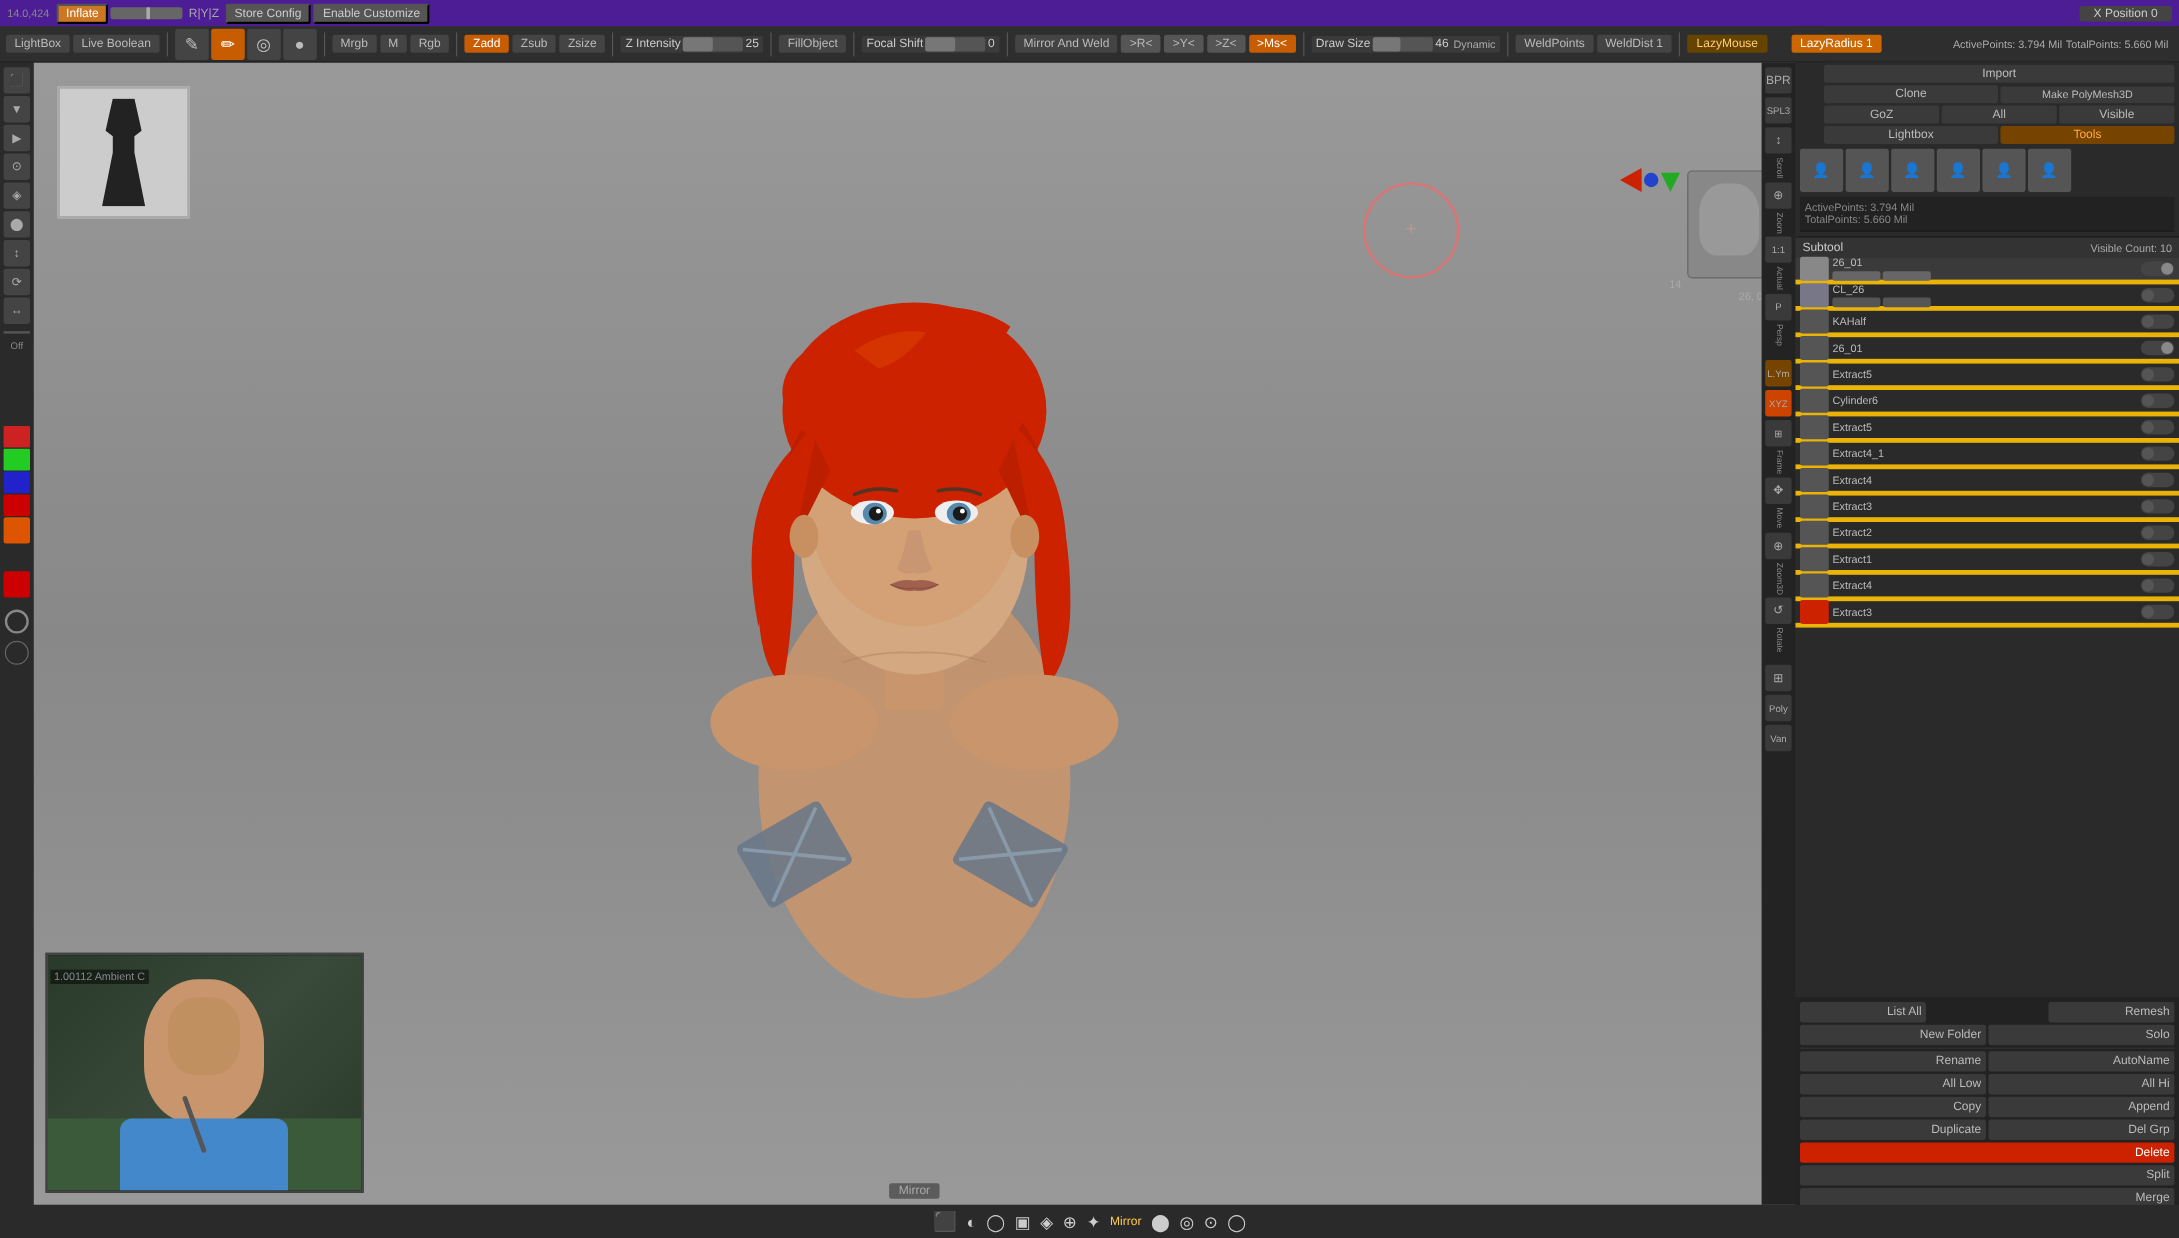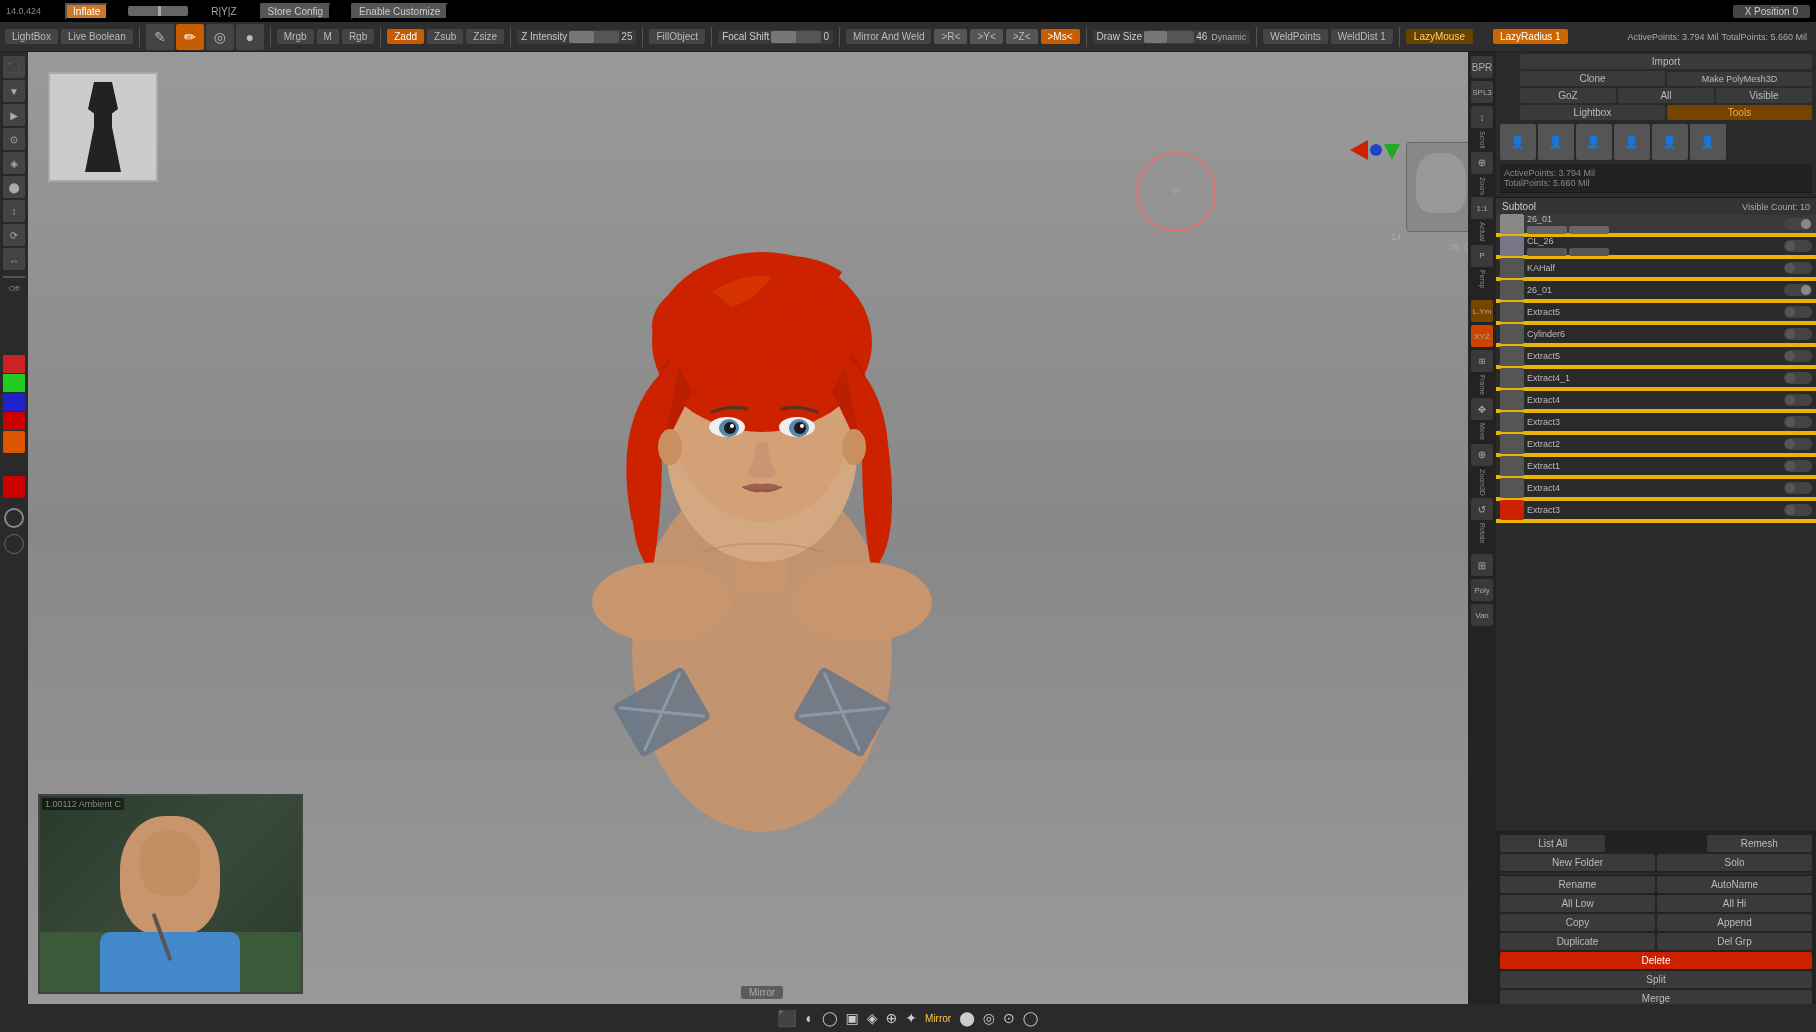--- a/index.html
+++ b/index.html
@@ -12,24 +12,24 @@
       color: #ccc;
       overflow: hidden;
       position: relative;
     }
 
     
     .top-bar {
       position: absolute;
       top: 0; left: 0; right: 0;
       height: 22px;
-      background: #000000;
+      background: #4c1d95;
       display: flex;
       align-items: center;
-      gap: 20px;
+      gap: 2px;
       padding: 0 6px;
       z-index: 100;
     }
     .top-bar-item {
       background: #555;
       color: #ccc;
       font-size: 10px;
       padding: 1px 6px;
       border-radius: 2px;
       cursor: pointer;
@@ -266,21 +266,21 @@
     }
     .face-shirt {
       width: 140px; height: 60px;
       background: #4488cc;
       position: absolute;
       bottom: 0; left: 60px;
       border-radius: 10px 10px 0 0;
     }
     .face-label {
       position: absolute;
-      top: 2px; left: 2px;
+      top: 12px; left: 2px;
       font-size: 9px;
       color: #888;
       background: rgba(0,0,0,0.5);
       padding: 1px 3px;
     }
 
     
     .bottom-bar {
       position: absolute;
       bottom: 0; left: 0; right: 0;
@@ -424,21 +424,21 @@
       margin-bottom: 2px;
     }
     .action-btn {
       flex: 1;
       background: #3a3a3a;
       color: #bbb;
       font-size: 10px;
       padding: 3px 4px;
       border-radius: 2px;
       cursor: pointer;
-      text-align: center;
+      text-align: right;
     }
     .action-btn.red-bg { background: #cc2200; color: #fff; }
 
     
     .right-sidebar-icons {
       position: absolute;
       top: 52px;
       right: 320px;
       width: 28px;
       bottom: 28px;

